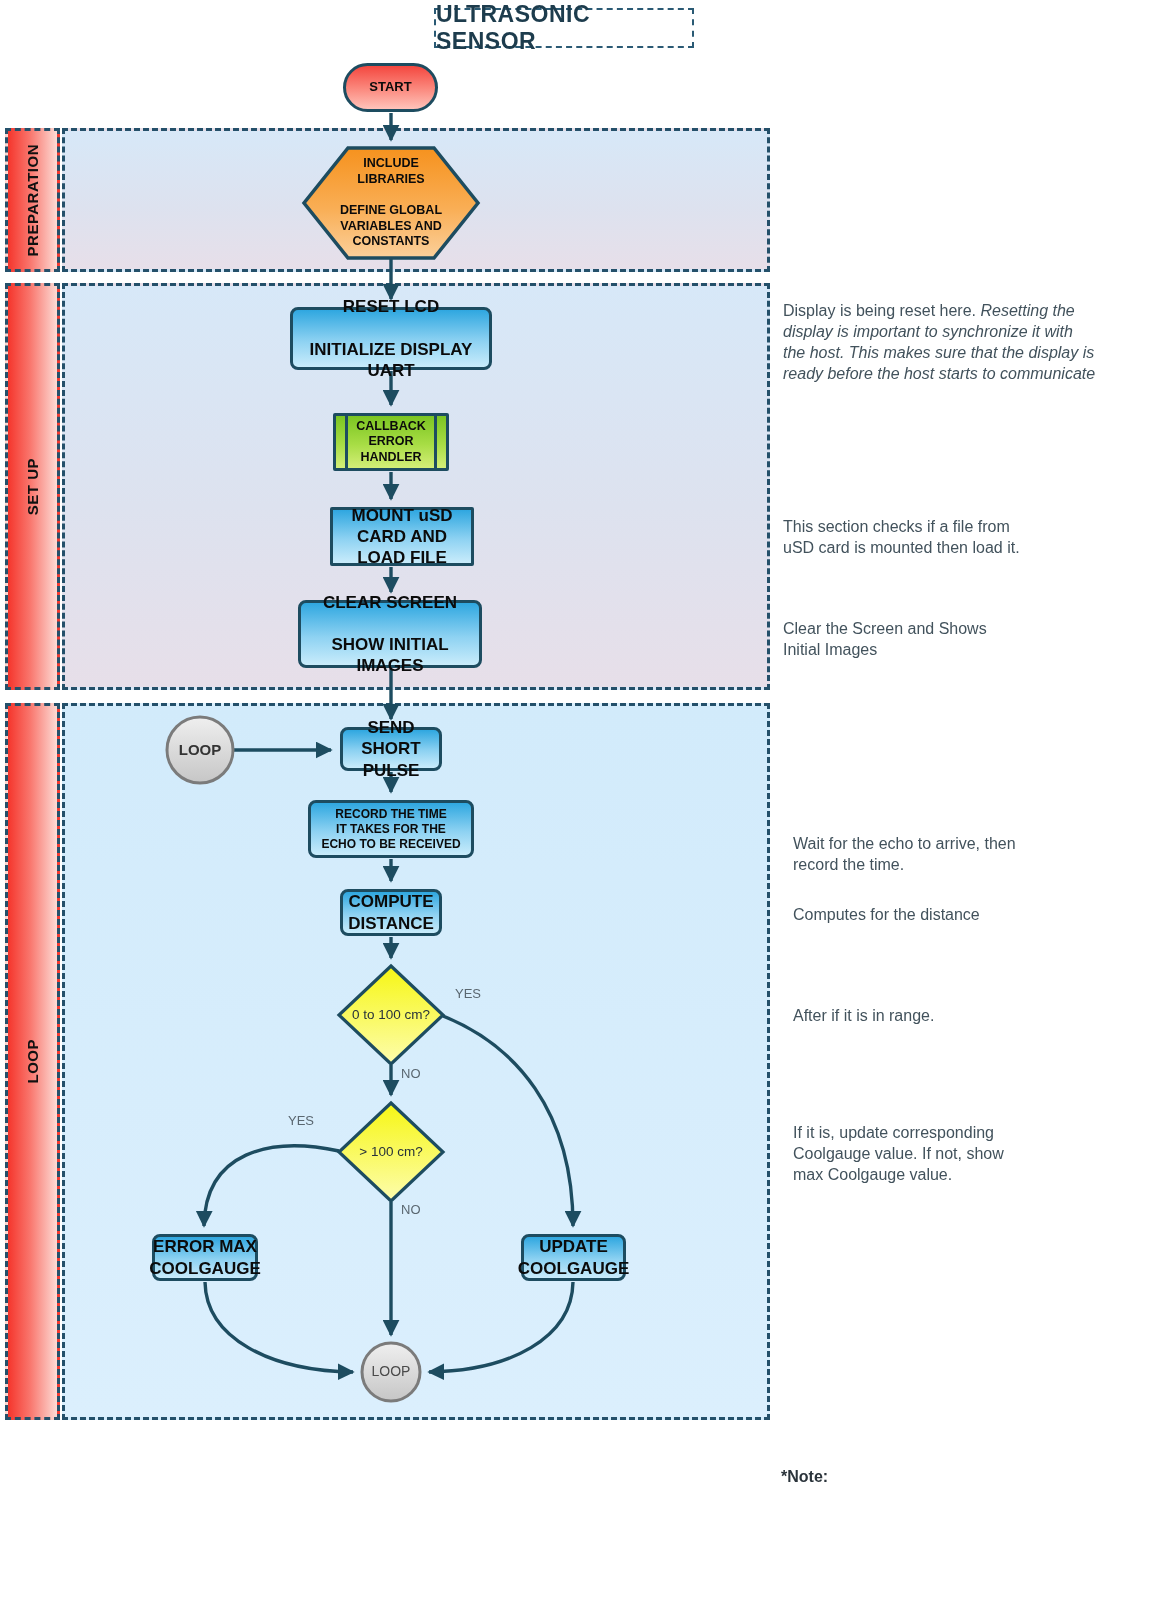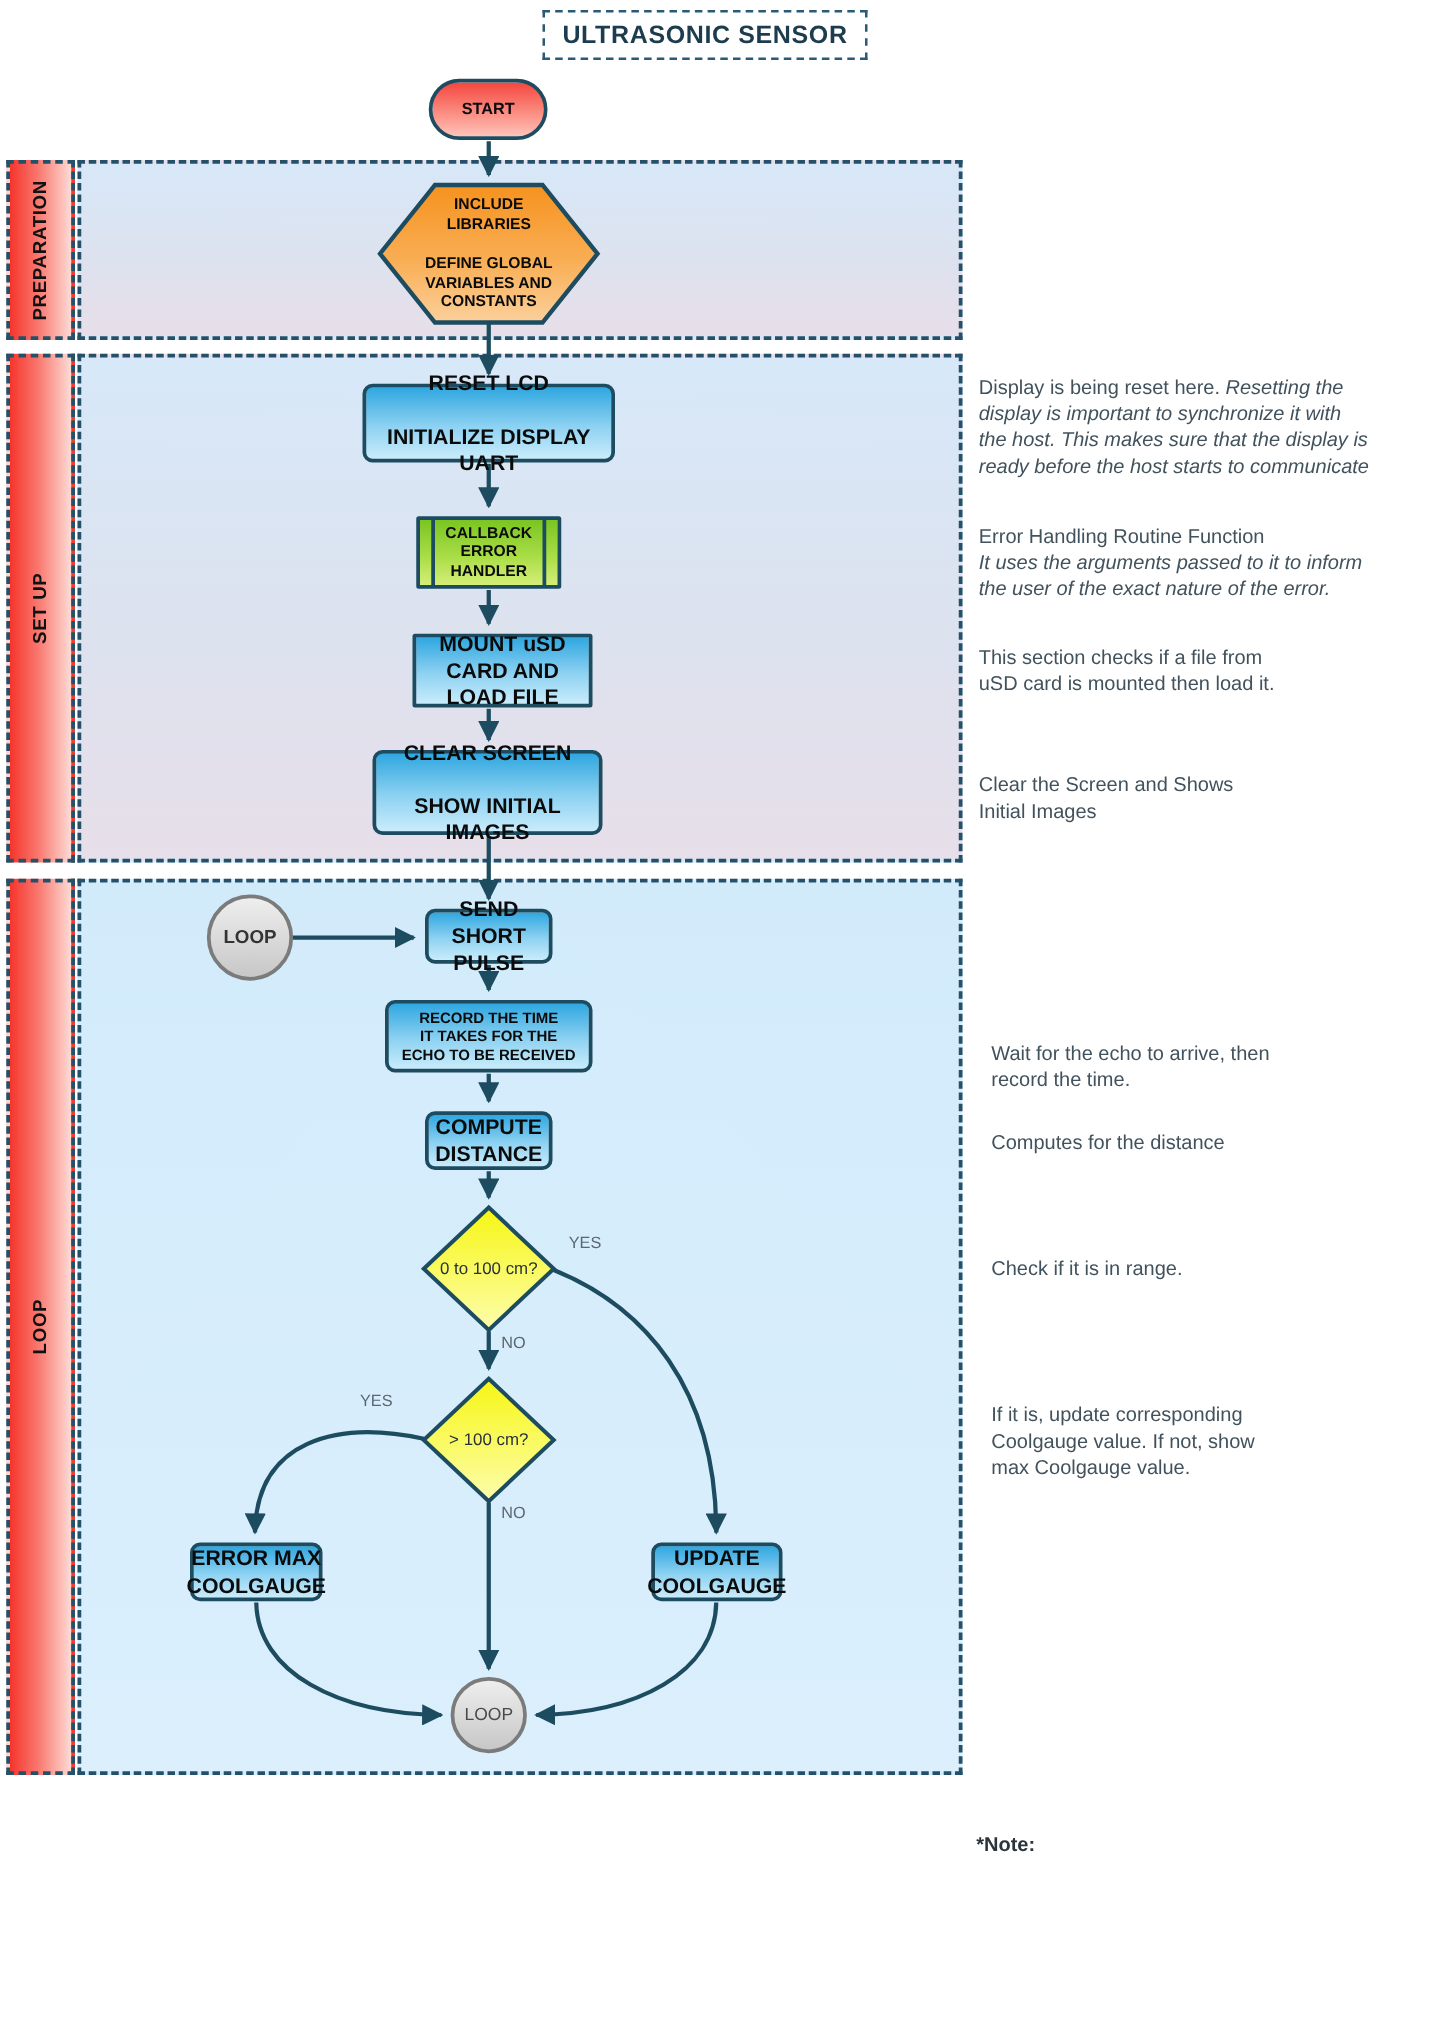--- a/index.html
+++ b/index.html
@@ -12,21 +12,21 @@
   .section{border:3px dashed #24506a;z-index:1;}
   .sec-fade{background:linear-gradient(180deg,#d7e8f8 0%,#ddE2ef 55%,#e7dfe9 100%);}
   .sec-blue{background:linear-gradient(180deg,#d2ebfb 0%,#dbeffd 100%);}
   .side-bar{border:3px dashed #24506a;z-index:1;
             background:linear-gradient(90deg,#f5352c 0%,#f9766d 45%,#fddbd5 100%);
             display:flex;align-items:center;justify-content:center;}
   .side-bar span{writing-mode:vertical-rl;transform:rotate(180deg);
             font-weight:bold;font-size:15px;color:#111;letter-spacing:.5px;}
 
   
-  .title-box{border:2px dashed #2a5a74;color:#1d3c4d;font-weight:bold;font-size:20px;
+  .title-box{border:2px dashed #2a5a74;color:#1d3c4d;font-weight:bold;font-size:23px;
              display:flex;align-items:center;justify-content:center;letter-spacing:.5px;z-index:3;}
 
   
   .node{z-index:3;display:flex;align-items:center;justify-content:center;text-align:center;
         font-weight:bold;color:#0b0b0b;white-space:pre-line;line-height:1.25;}
   .blue{background:linear-gradient(180deg,#2fa7e0 0%,#8ed2f2 55%,#c9ecfb 100%);
         border:3px solid #1d4c60;border-radius:8px;font-size:17px;}
   .sq{border-radius:2px;}
   .start{background:linear-gradient(180deg,#f4473f 0%,#fb8b80 55%,#ffc3ba 100%);
          border:3px solid #1d4c60;border-radius:25px;font-size:13px;}
@@ -169,30 +169,28 @@
   <div class="abs edge-label" style="left:401px;top:1066px;">NO</div>
   <div class="abs edge-label" style="left:288px;top:1113px;">YES</div>
   <div class="abs edge-label" style="left:401px;top:1202px;">NO</div>
 
 
   <div class="abs annot" style="left:783px;top:300px;width:340px;"><span>Display is being reset here. </span><span class="it">Resetting the
 display is important to synchronize it with
 the host. This makes sure that the display is
 ready before the host starts to communicate</span></div>
 
-  <div class="abs annot" style="left:783px;top:419px;"><span>Error Handling Routine Function</span><span class="it" style="display:block;">It uses the arguments passed to it to inform
-the user of the exact nature of the error.</span></div>
 
   <div class="abs annot" style="left:783px;top:516px;">This section checks if a file from
 uSD card is mounted then load it.</div>
   <div class="abs annot" style="left:783px;top:618px;">Clear the Screen and  Shows
 Initial Images</div>
   <div class="abs annot" style="left:793px;top:833px;">Wait for the echo to arrive, then
 record the time.</div>
   <div class="abs annot" style="left:793px;top:904px;">Computes for the distance</div>
-  <div class="abs annot" style="left:793px;top:1005px;">Check if it is in range.</div>
+  <div class="abs annot" style="left:793px;top:1005px;">After if it is in range.</div>
   <div class="abs annot" style="left:793px;top:1122px;">If it is, update corresponding
 Coolgauge value. If not, show
 max Coolgauge value.</div>
 
   <div class="abs annot" style="left:781px;top:1466px;"><span class="note-title">*Note:</span></div>
 
 </div>
 
 </body></html>

